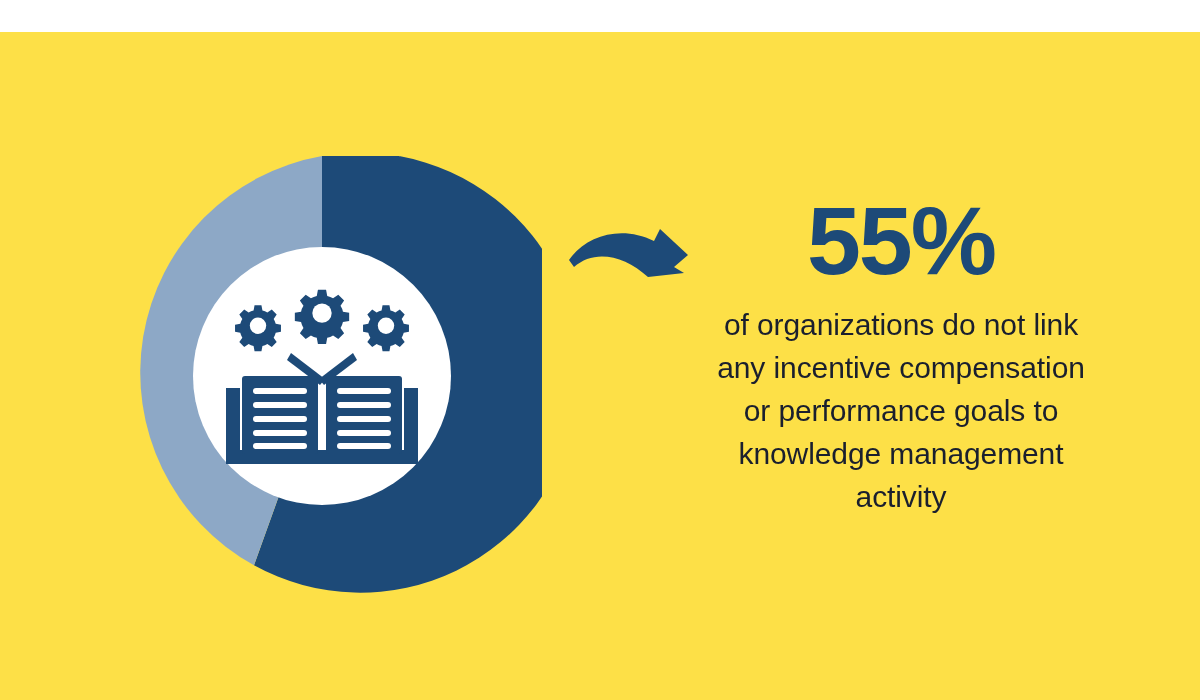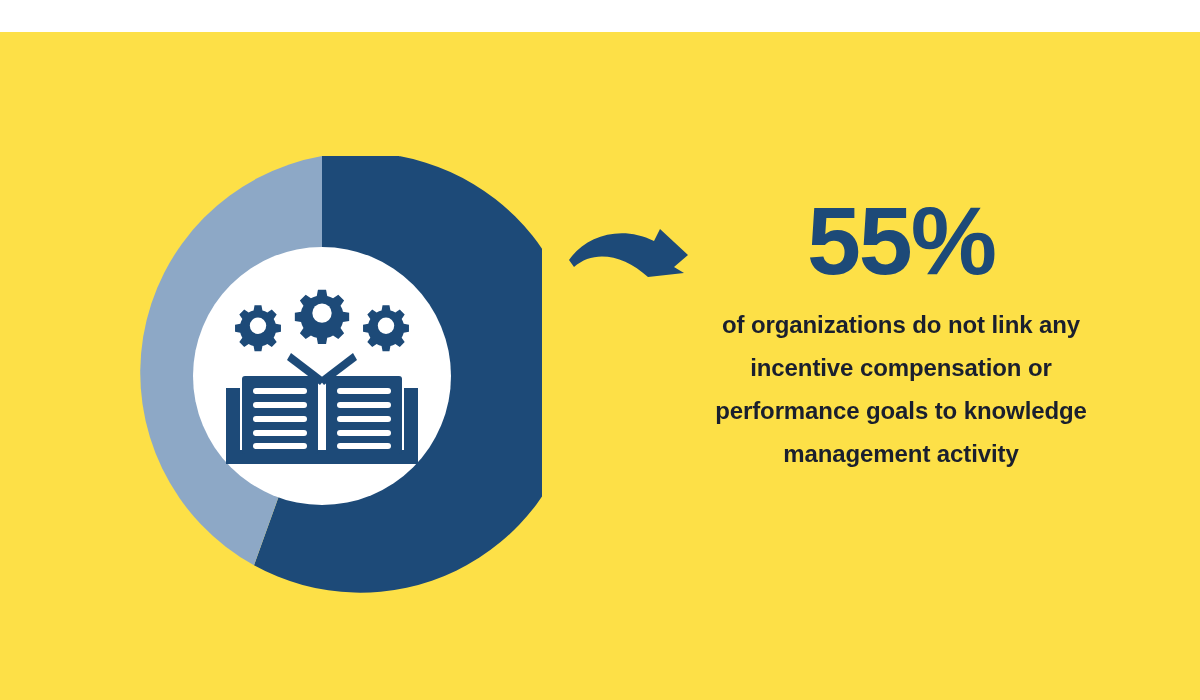--- a/index.html
+++ b/index.html
@@ -76,22 +76,22 @@
     font-size: 97px;
     font-weight: bold;
     line-height: 1.0;
     letter-spacing: -2px;
     color: #1d4a78;
     margin: 0 0 14px 0;
     white-space: nowrap;
   }
   .stat-desc {
     font-family: "Liberation Sans", sans-serif;
-    font-size: 24px;
-    font-weight: bold;
+    font-size: 30px;
+    font-weight: normal;
     line-height: 43px;
     color: #1a1f2e;
     margin: 0;
     letter-spacing: -0.1px;
   }
 </style>
 </head>
 <body>
 
 <div class="stage">

